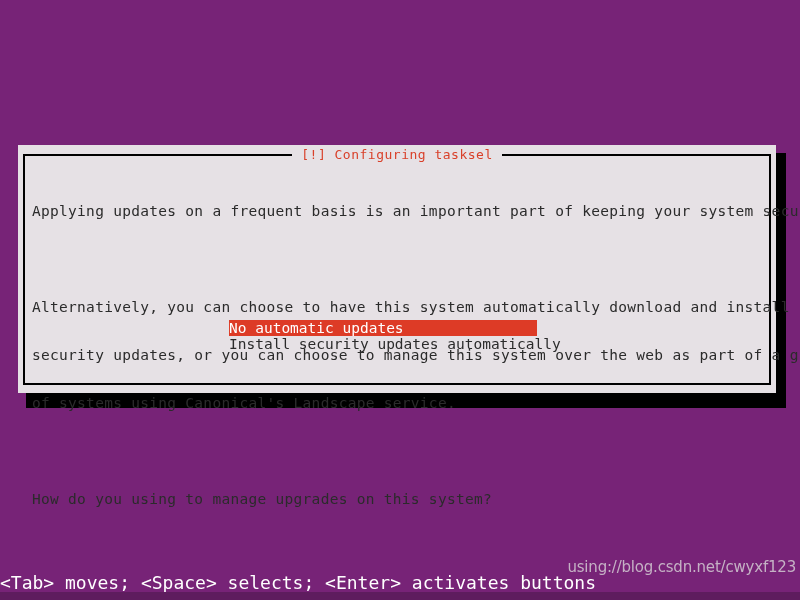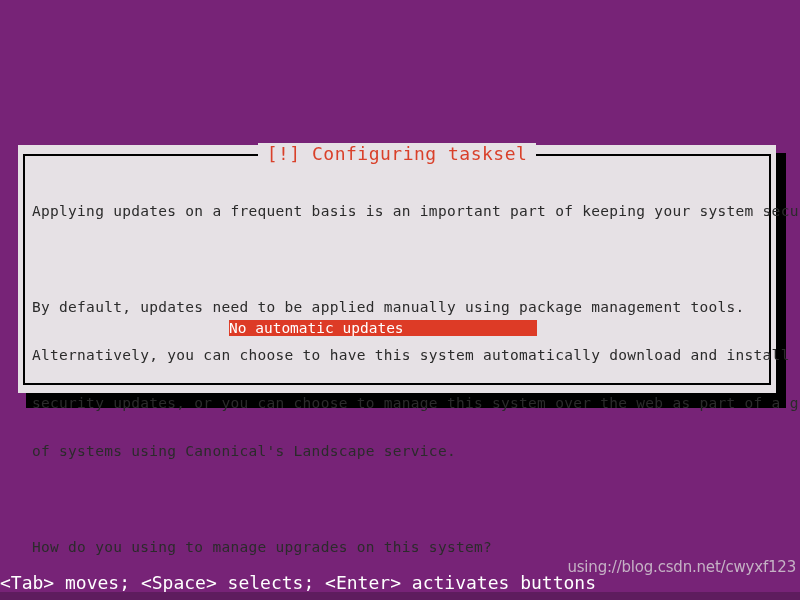--- a/index.html
+++ b/index.html
@@ -63,21 +63,21 @@
     right: 0;
     top: 1px;
     text-align: center;
     line-height: 16px;
     height: 16px;
     pointer-events: none;
   }
   .dialog-title .title-text {
     background: #e6e1e5;
     color: #d9402a;
-    font-size: 18px;
+    font-size: 13px;
     letter-spacing: 0.5px;
     padding: 0 9px;
     white-space: pre;
   }
 
   
   .dialog-body {
     position: absolute;
     left: 14px;
     top: 26px;
@@ -170,30 +170,30 @@
   <div class="dialog">
     <div class="dialog-frame"></div>
 
     <div class="dialog-title">
       <span class="title-text">[!] Configuring tasksel</span>
     </div>
 
     <div class="dialog-body">
       <div class="para">Applying updates on a frequent basis is an important part of keeping your system secure.</div>
       <div class="para-gap"></div>
-      <div class="para">By default, updates need to be applied manually using package management tools.</div>
       <div class="para">Alternatively, you can choose to have this system automatically download and install</div>
       <div class="para">security updates, or you can choose to manage this system over the web as part of a group</div>
       <div class="para">of systems using Canonical's Landscape service.</div>
       <div class="para-gap"></div>
       <div class="para">How do you using to manage upgrades on this system?</div>
     </div>
 
     <div class="choice-list">
       <span class="choice selected">No automatic updates</span>
+      <span class="choice">Install security updates automatically</span>
     </div>
   </div>
 
   <div class="statusbar">
     <span class="hint">&lt;Tab&gt; moves; &lt;Space&gt; selects; &lt;Enter&gt; activates buttons</span>
   </div>
 
   <div class="watermark">using://blog.csdn.net/cwyxf123</div>
 
   <div class="bottom-strip"></div>

